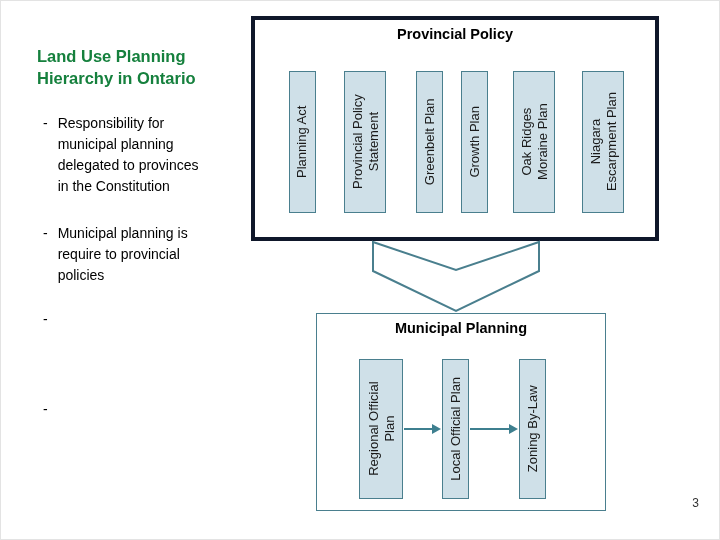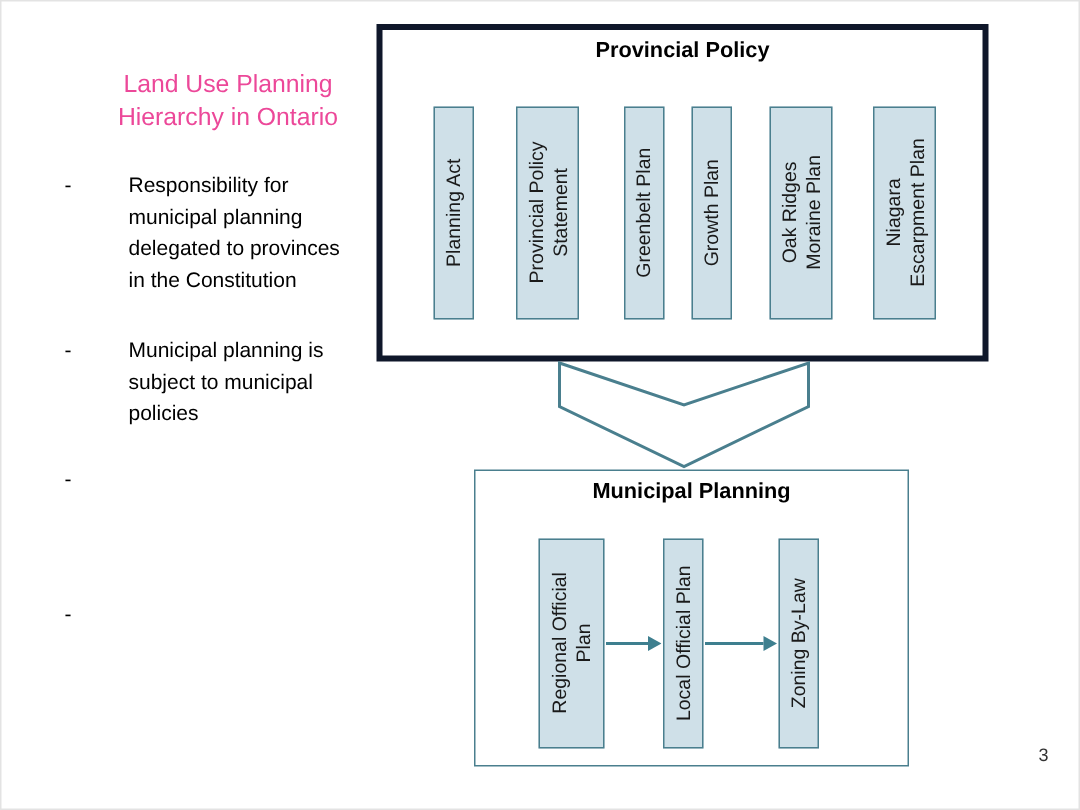--- a/index.html
+++ b/index.html
@@ -9,38 +9,38 @@
     height: 540px;
     background: #ffffff;
     font-family: "Liberation Sans", sans-serif;
     overflow: hidden;
     border: 1px solid #e3e3e3;
     box-sizing: border-box;
   }
   .lp-title {
     position: absolute;
     left: 36px; top: 44px; width: 230px;
-    text-align: center;
-    font-weight: normal;
+    text-align: left;
+    font-weight: bold;
     font-size: 16.5px;
     line-height: 1.35;
-    color: #ec4899;
+    color: #15803d;
     white-space: pre-line;
   }
   .bullet {
     position: absolute;
     left: 42px; width: 218px;
     display: flex;
     gap: 10px;
     font-size: 14px;
     line-height: 1.5;
     color: #000;
   }
   .marker { flex: 0 0 auto; }
-  .btext { white-space: pre-line; margin-left: 28px; }
+  .btext { white-space: pre-line; }
 
   .box { position: absolute; background: #ffffff; box-sizing: border-box; }
   .prov-box { left: 250px; top: 15px; width: 408px; height: 225px; border: 4px solid #0f172a; }
   .mun-box  { left: 315px; top: 312px; width: 290px; height: 198px; border: 1px solid #4a7f8e; }
   .box-title {
     text-align: center;
     font-weight: bold;
     font-size: 14.5px;
     padding-top: 6px;
     color: #000;
@@ -79,21 +79,21 @@
   <div class="bullet" style="top:112px">
     <span class="marker">-</span>
     <span class="btext">Responsibility for
 municipal planning
 delegated to provinces
 in the Constitution</span>
   </div>
   <div class="bullet" style="top:222px">
     <span class="marker">-</span>
     <span class="btext">Municipal planning is
-subject to municipal
+require to provincial
 policies</span>
   </div>
   <div class="bullet" style="top:308px">
     <span class="marker">-</span>
   </div>
   <div class="bullet" style="top:398px">
     <span class="marker">-</span>
   </div>
 
   <div class="box prov-box">

